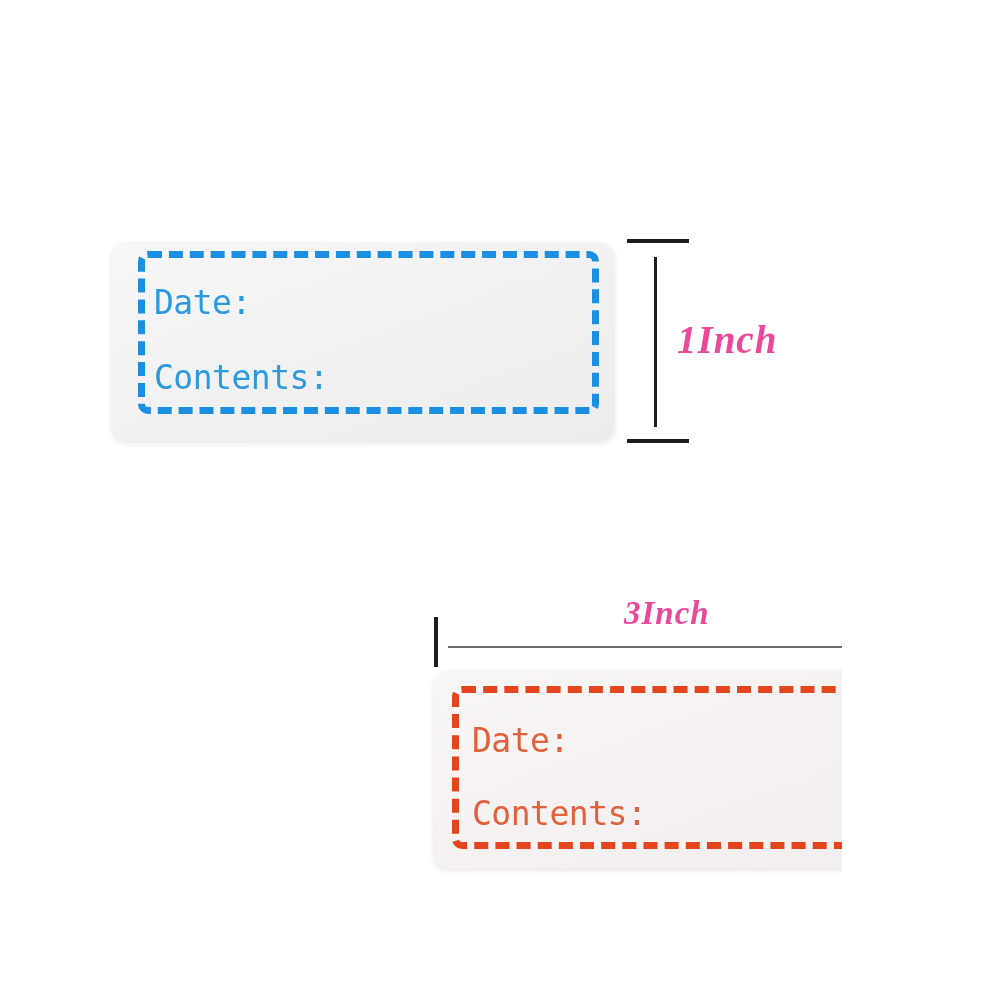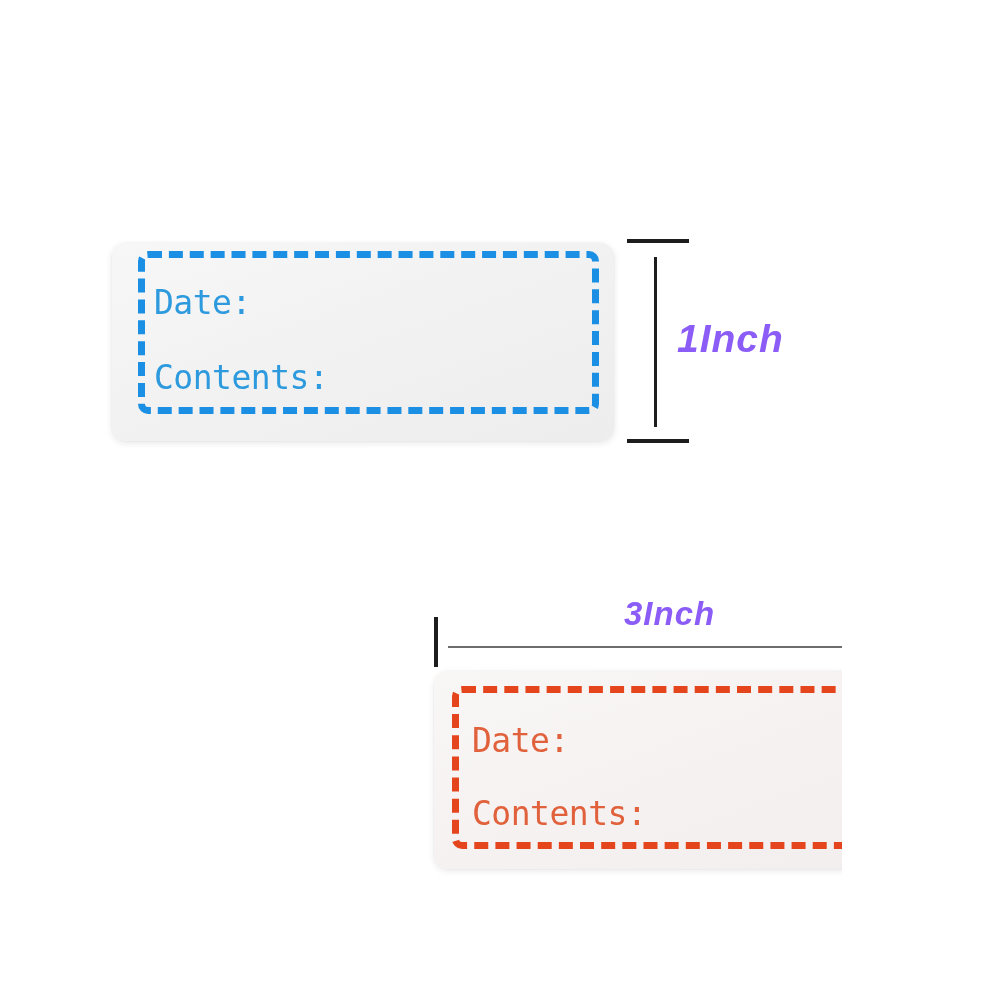--- a/index.html
+++ b/index.html
@@ -98,24 +98,24 @@
     color: #e0613b;
     font-size: 33px;
     font-weight: 500;
   }
   #label-red .field.f-date { left: 38px; top: 50px; }
   #label-red .field.f-cont { left: 38px; top: 123px; }
 
   
   .dim-text {
     position: absolute;
-    font-family: Liberation Sans, sans-serif;
+    font-family: Liberation Serif, serif;
     font-style: italic;
     font-weight: 700;
-    color: #8b5cf6;
+    color: #ec4899;
     white-space: nowrap;
   }
 
   .rule {
     position: absolute;
     background: #1d1d1d;
   }
 
   
   #dim-vertical .tick-top {

